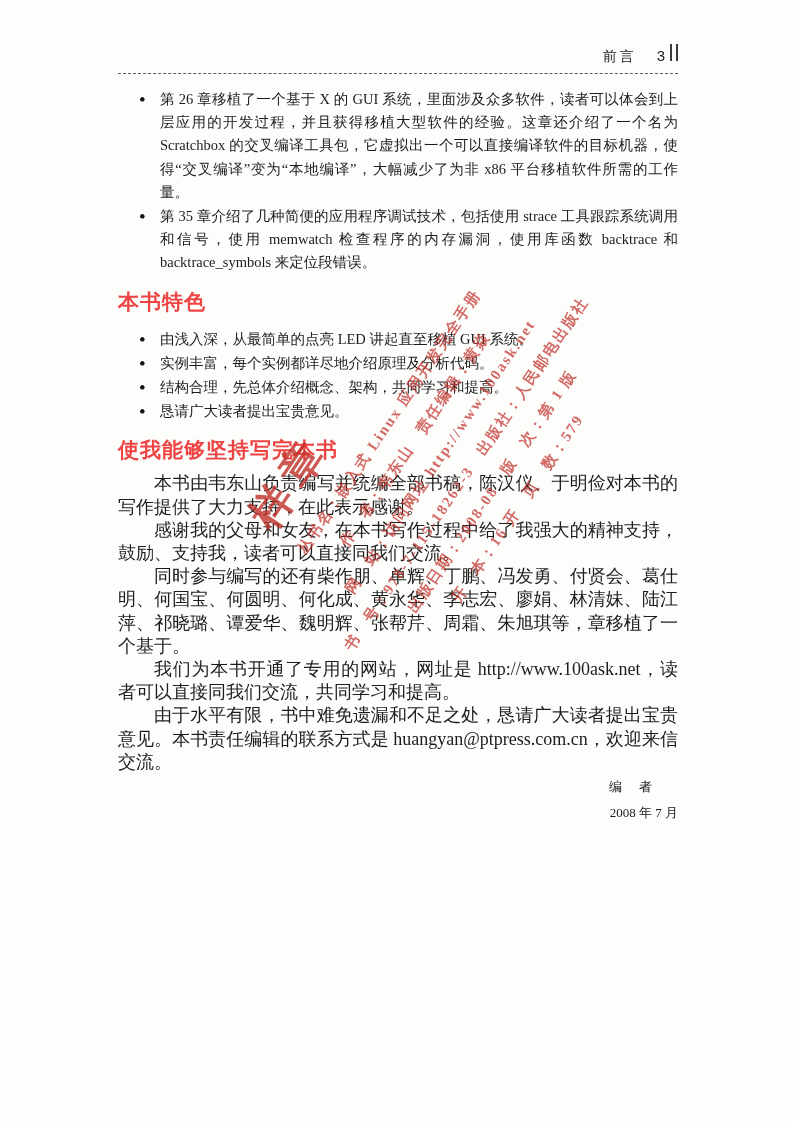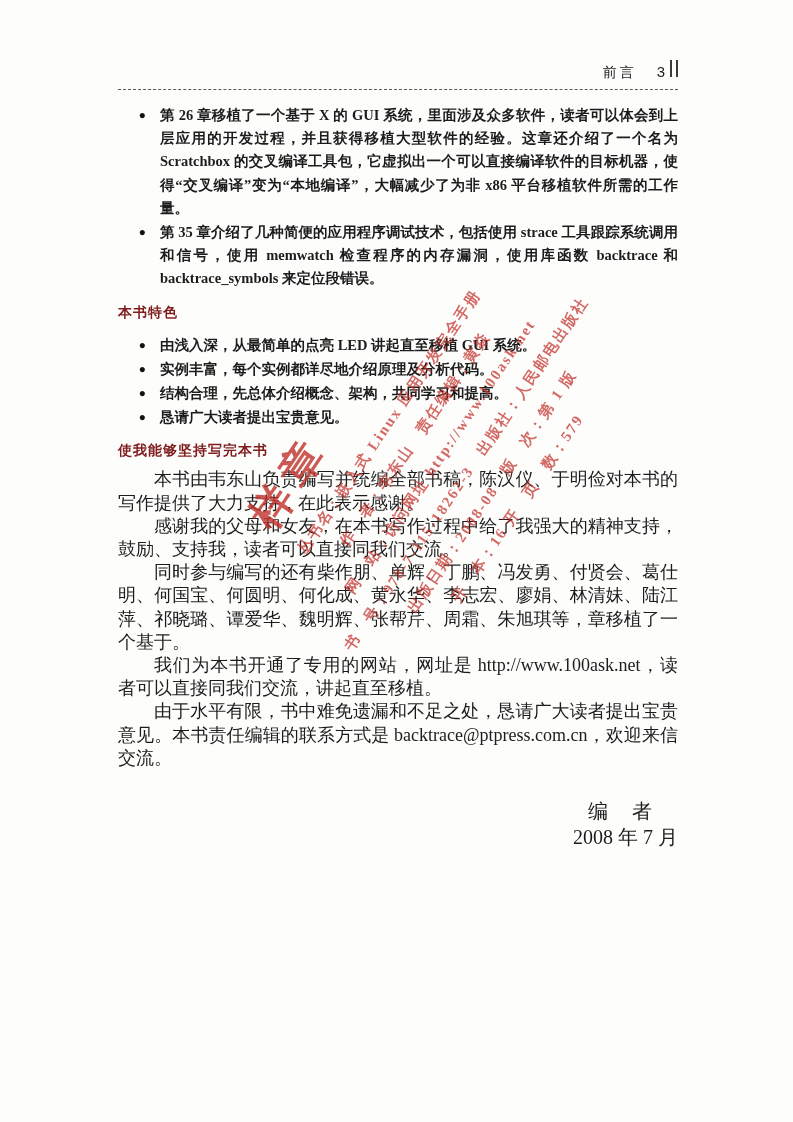--- a/index.html
+++ b/index.html
@@ -4,57 +4,57 @@
 <style>
   * { margin:0; padding:0; box-sizing:border-box; }
   html,body { background:#e8e8e8; }
   .page {
     position:relative; width:793px; height:1122px; margin:0 auto;
     background:#fdfdfc; overflow:hidden;
     font-family:"Liberation Serif","DejaVu Serif",serif;
     color:#1c1c1c;
   }
   .content {
-    position:absolute; left:118px; top:60px; width:560px;
+    position:absolute; left:118px; top:44px; width:560px;
   }
   
   .page-header {
     display:flex; justify-content:flex-end; align-items:baseline;
     padding-bottom:7px; border-bottom:1.5px dashed #5a5a5a;
     font-family:"Liberation Sans","DejaVu Sans",sans-serif;
   }
   .header-title { font-size:14px; letter-spacing:3px; color:#222; }
   .header-page-num { font-size:15px; margin-left:20px; color:#222; }
   .dbl-bar {
     display:inline-block; width:8px; height:17px; margin-left:5px;
     border-left:2px solid #3a3a3a; border-right:2px solid #3a3a3a;
     vertical-align:-3px;
   }
   
   .bullets { list-style:none; margin-top:14px; padding-left:42px; }
   .bullets li {
     position:relative; font-size:14.5px; line-height:23.2px;
-    text-align:justify; margin-bottom:1px;font-weight:bold;
+    text-align:justify; margin-bottom:1px;
   }
   .bullets li::before {
     content:"\2022"; position:absolute; left:-21px; top:0;
     font-size:19px; line-height:23.2px; color:#111;
   }
   .section-heading {
     font-family:"Liberation Sans","DejaVu Sans",sans-serif;
-    font-size:14px; font-weight:700; color:#7f1d1d;
+    font-size:21px; font-weight:700; color:#ef4444;
     margin-top:13px; margin-bottom:4px; letter-spacing:1px;
   }
   .paras { margin-top:8px; }
   .para {
     font-size:18px; line-height:23.2px; text-align:justify;
     text-indent:2em; color:#1c1c1c;
   }
   
-  .signature { margin-top:28px; text-align:right; font-size:20px; line-height:26px; }
+  .signature { margin-top:0; text-align:right; font-size:13px; line-height:26px; }
   .sig-author { margin-right:24px; letter-spacing:2px; }
   .sig-date { }
   
   .watermark {
     position:absolute; left:428px; top:448px; z-index:5;
     transform:translate(-50%,-50%) rotate(-56deg);
     pointer-events:none; text-align:center; white-space:nowrap;
     font-family:"Liberation Serif","DejaVu Serif",serif;
   }
   .wm-stamp {
@@ -100,23 +100,23 @@
 
     <h2 class="section-heading">使我能够坚持写完本书</h2>
     <div class="paras">
 
         <p class="para">本书由韦东山负责编写并统编全部书稿，陈汉仪、于明俭对本书的写作提供了大力支持，在此表示感谢。</p>
 
         <p class="para">感谢我的父母和女友，在本书写作过程中给了我强大的精神支持，鼓励、支持我，读者可以直接同我们交流。</p>
 
         <p class="para">同时参与编写的还有柴作朋、单辉、丁鹏、冯发勇、付贤会、葛仕明、何国宝、何圆明、何化成、黄永华、李志宏、廖娟、林清妹、陆江萍、祁晓璐、谭爱华、魏明辉、张帮芹、周霜、朱旭琪等，章移植了一个基于。</p>
 
-        <p class="para">我们为本书开通了专用的网站，网址是 http://www.100ask.net，读者可以直接同我们交流，讲起直至移植。</p>
+        <p class="para">我们为本书开通了专用的网站，网址是 http://www.100ask.net，读者可以直接同我们交流，共同学习和提高。</p>
 
-        <p class="para">由于水平有限，书中难免遗漏和不足之处，恳请广大读者提出宝贵意见。本书责任编辑的联系方式是 backtrace@ptpress.com.cn，欢迎来信交流。</p>
+        <p class="para">由于水平有限，书中难免遗漏和不足之处，恳请广大读者提出宝贵意见。本书责任编辑的联系方式是 huangyan@ptpress.com.cn，欢迎来信交流。</p>
       </div>
 
     <div class="signature">
       <div class="sig-author">编　者</div>
       <div class="sig-date">2008 年 7 月</div>
     </div>
 
   </div>
 
   <div class="watermark" style="color: rgb(194, 49, 43);">

